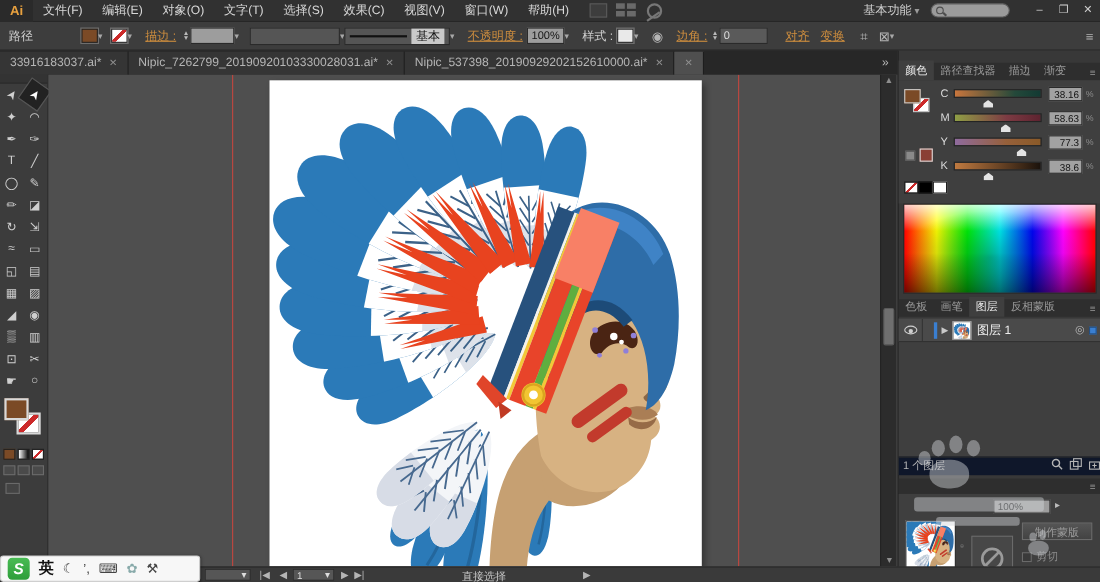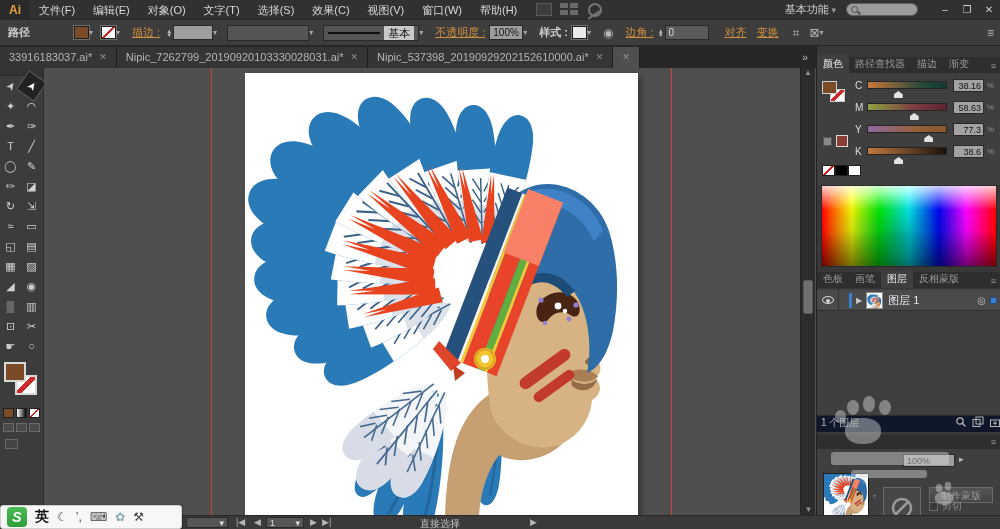--- a/index.html
+++ b/index.html
@@ -18,21 +18,21 @@
   .spacer { flex:1; }
   .workspace { color:#cfcfcf; font-size:11px; margin-right:10px;font-family:Liberation Serif, serif; }
   .workspace .car { color:#9a9a9a; font-size:9px; }
   .searchbox { width:72px; height:13px; background:#9b9b9b; border-radius:7px; border:1px solid #5e5e5e; display:flex; align-items:center; padding:0 4px; margin-right:16px; }
   .search-glyph { width:7px; height:7px; border:1.5px solid #4d4d4d; border-radius:50%; position:relative; }
   .search-glyph:after { content:""; position:absolute; left:5px; top:5px; width:4px; height:1.5px; background:#4d4d4d; transform:rotate(45deg); }
   .winbtn { width:22px; line-height:18px; text-align:center; color:#cfcfcf; font-size:10px; }
 
   
   .controlbar { position:absolute; left:0; top:20px; width:1000px; height:26px; background:#3d3d3d; border-bottom:1px solid #272727; display:flex; align-items:center; font-size:11px; }
-  .cb-label { color:#d0d0d0;font-weight:bold; }
+  .cb-label { color:#d0d0d0; }
   .cb-link { color:#cf8e3e; text-decoration:underline; }
   .swatch { width:15px; height:13px; border:1px solid #1f1f1f; outline:1px solid #6e6e6e; }
   .sw-fill { background:#7b4a26; }
   .sw-stroke { background:linear-gradient(135deg, transparent 42%, #cc2a2a 42%, #cc2a2a 58%, transparent 58%), #fff; }
   .car { color:#a8a8a8; font-size:8px; }
   .stepper { display:inline-flex; flex-direction:column; line-height:4px; font-size:6px; color:#bbb; margin-right:1px; }
   .field { background:#9d9d9d; color:#151515; border:1px solid #2a2a2a; height:15px; font-size:10px; display:inline-flex; align-items:center; padding:0 3px; }
   .dropfield { background:#555; border:1px solid #2a2a2a; height:16px; display:inline-flex; align-items:center; padding:0 4px; }
   .strokeline { width:52px; height:2px; background:#111; margin-right:4px; }
   .basicbox { background:#c9c9c9; color:#111; padding:0 4px; height:14px; line-height:14px; }
@@ -114,21 +114,21 @@
   .layers-footer { position:absolute; left:0; bottom:0; width:222px; height:17px; background:#0f172a; border-top:1px solid #2b2b2b; display:flex; align-items:flex-start; font-size:10px; color:#b5b5b5; padding:0 4px; }
   .lf-icons { margin-left:auto; display:flex; gap:5px; align-items:center; }
   .lf-icons svg { display:block; }
   .transhead { position:absolute; left:0; top:389px; width:184px; height:14px; background:#2e2e2e; display:flex; }
   .transbody { position:absolute; left:0; top:403px; width:184px; height:80px; background:#3f3f3f; }
   .tp-op { position:absolute; left:86px; top:5px; width:52px; height:13px; background:#9e9e9e; color:#161616; font-size:9px; padding:1px 3px; border:1px solid #2a2a2a; }
   .tp-opcar { position:absolute; left:142px; top:5px; color:#bdbdbd; font-size:9px; }
   .tp-thumb { position:absolute; left:6px; top:24px; width:46px; height:46px; background:#fff; border:1px solid #1d1d1d; overflow:hidden; }
   .tp-link { position:absolute; left:56px; top:42px; color:#9a9a9a; font-size:9px; }
   .tp-noneth { position:absolute; left:66px; top:38px; width:38px; height:42px; background:#474747; border:1px solid #6a6a6a; display:flex; align-items:center; justify-content:center; }
-  .tp-btn { position:absolute; left:112px; top:38px; height:16px; padding:1px 11px; background:linear-gradient(#555,#434343); border:1px solid #6b6b6b; color:#9b9b9b; font-size:10px; }
+  .tp-btn { position:absolute; left:112px; top:26px; height:16px; padding:1px 11px; background:linear-gradient(#555,#434343); border:1px solid #6b6b6b; color:#9b9b9b; font-size:10px; }
   .tp-cb { position:absolute; left:112px; display:flex; align-items:center; gap:4px; color:#8b8b8b; font-size:10px; }
   .cbx { width:9px; height:9px; background:#3a3a3a; border:1px solid #6a6a6a; }
 
   
   .wm { position:absolute; left:830px; top:400px; width:150px; height:120px; opacity:.45; pointer-events:none; z-index:50; }
   .paw { position:absolute; }
   .paw i { position:absolute; background:#d3d6da; border-radius:50%; display:block; }
   .wm-bar { position:absolute; background:#d3d6da; border-radius:3px; }
 
   
@@ -179,21 +179,21 @@
     <span class="car">▾</span>
     <span class="cb-link" style="margin-left:12px;">描边 :</span>
     <span class="stepper" style="margin-left:6px;">
         <span>▲</span>
         <span>▼</span>
       </span>
     <span class="field" style="width:40px;"></span>
     <span class="car">▾</span>
     <span class="dropfield" style="width:82px; margin-left:10px;"></span>
     <span class="car">▾</span>
-    <span class="dropfield" style="margin-left:10px;">
+    <span class="dropfield" style="margin-left:0;">
       <span class="strokeline"></span>
       <span class="basicbox">基本</span>
     </span>
     <span class="car">▾</span>
     <span class="cb-link" style="margin-left:12px;">不透明度 :</span>
     <span class="field" style="width:34px; margin-left:4px;">100%</span>
     <span class="car">▾</span>
     <span class="cb-label" style="margin-left:12px;">样式 :</span>
     <span class="swatch" style="background:#e9e9e9; margin-left:4px;"></span>
     <span class="car">▾</span>

